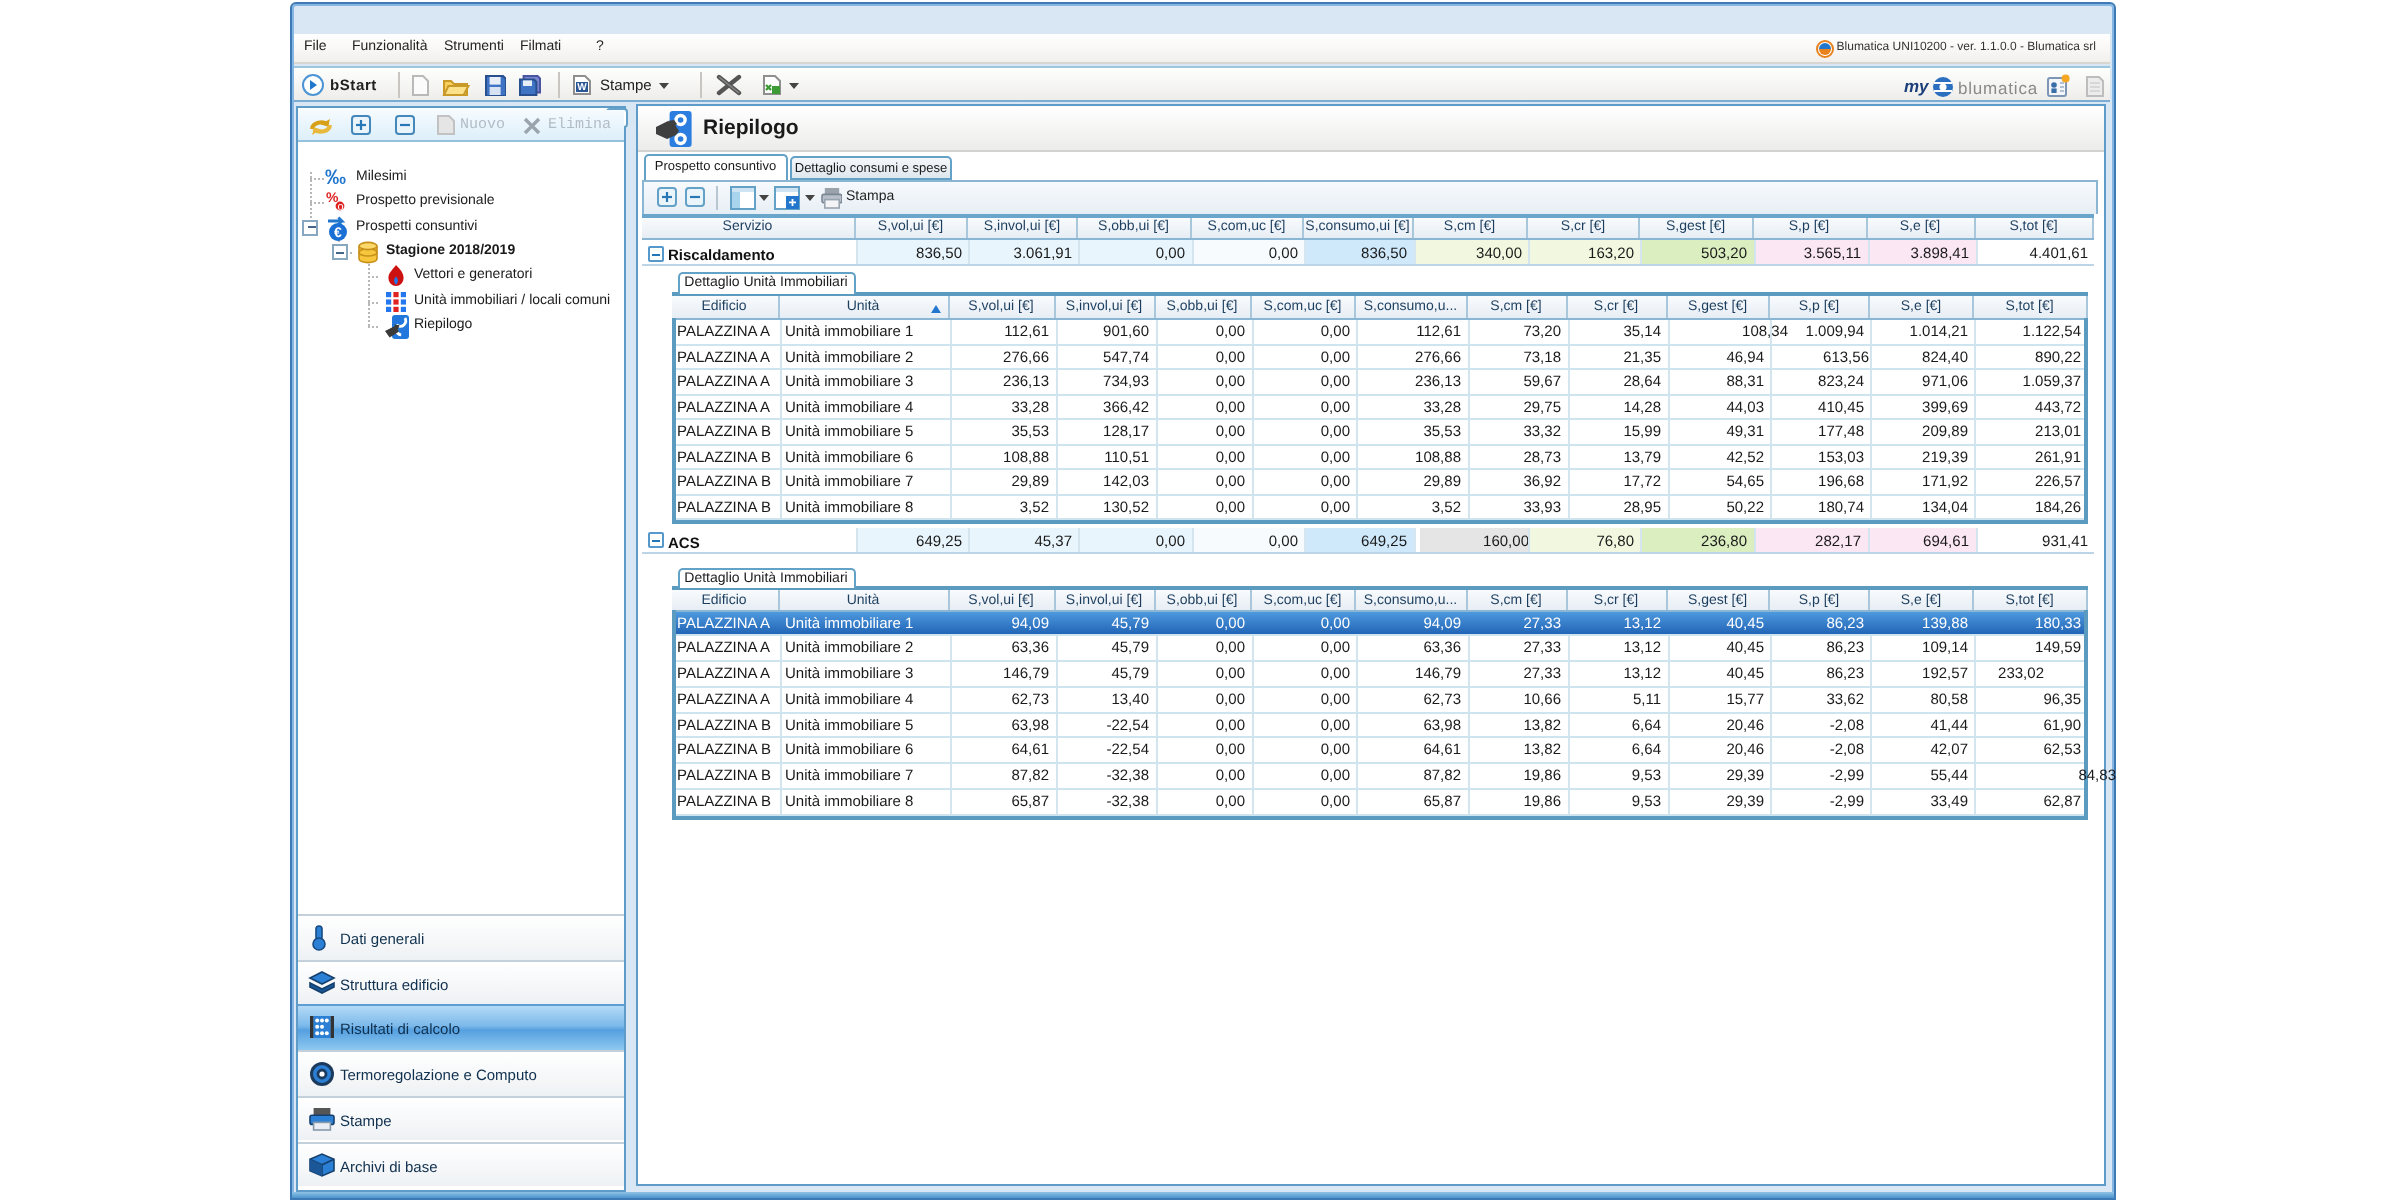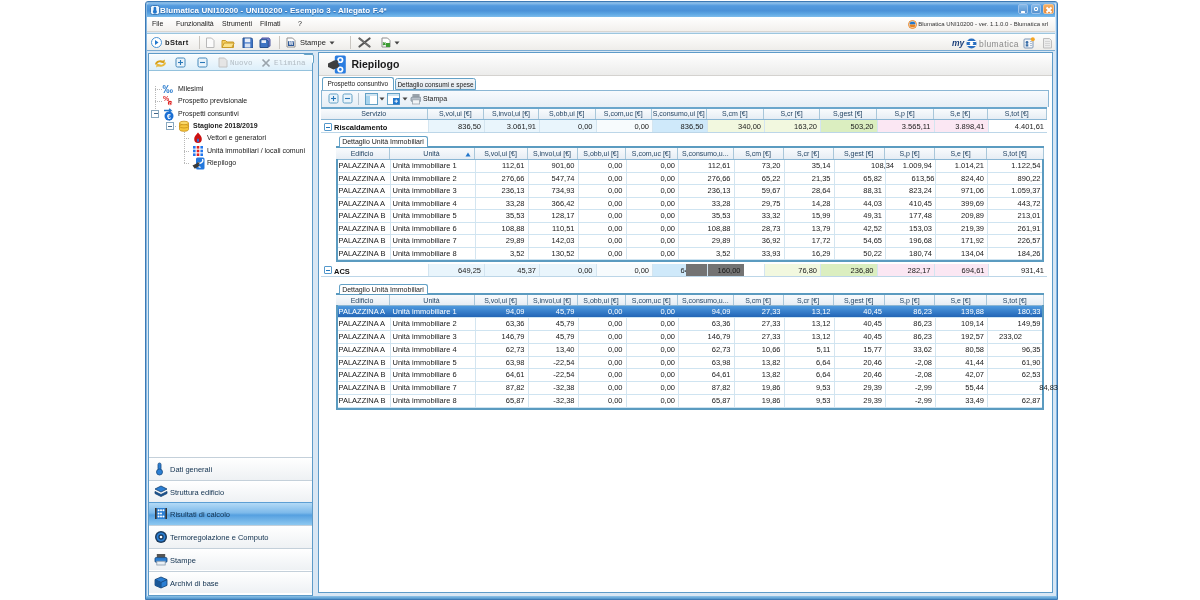--- a/index.html
+++ b/index.html
@@ -39,39 +39,20 @@
 #tb2{left:2.5px;top:37px;width:727.5px;height:17.5px;
  background:linear-gradient(#f7fafd 0%,#e6eef5 100%);border:1px solid #8ab6d4;border-bottom:0;}
 .num{text-align:right;padding-right:3px;}
 .hc{position:absolute;top:0;height:100%;border-right:1px solid #a9c7da;
  background:linear-gradient(#f9fbfd,#e6edf4);color:#1c3e5e;text-align:center;overflow:hidden;}
 .cell{position:absolute;top:0;height:100%;overflow:hidden;white-space:nowrap;}
 .gline{position:absolute;background:#d4e5f0;width:1px;top:0;height:100%;}
 </style></head><body>
 <div id="win">
 
-<div id="title" class="a">
-<svg class="a" style="left:3px;top:1.5px" width="10" height="10">
-        <rect x="0.5" y="0.5" width="9" height="9" rx="2" fill="#eef6fd" stroke="#3c7ab8"></rect>
-        <rect x="3.6" y="1.8" width="2.6" height="4.5" rx="1.3" fill="#2277cc"></rect>
-        <circle cx="4.9" cy="6.8" r="2" fill="#2277cc"></circle>
-      </svg>
-<span class="t">Blumatica UNI10200 - UNI10200 - Esempio 3 - Allegato F.4*</span>
-<div class="a" style="left:870.5px;top:0.5px;width:10.5px;height:10.5px;border-radius:2px;border:1px solid #9dc2ea;background:linear-gradient(#85b9e8,#5590cc);">
-<div class="a" style="left:2px;top:6px;width:4.5px;height:2px;background:#fff;border-radius:.5px"></div>
-</div>
-<div class="a" style="left:883.5px;top:0.5px;width:10.5px;height:10.5px;border-radius:2px;border:1px solid #9dc2ea;background:linear-gradient(#85b9e8,#5590cc);">
-<div class="a" style="left:2px;top:2px;width:4.8px;height:4.8px;border:1.4px solid #fff;border-radius:1px"></div>
-</div>
-<div class="a" style="left:896.3px;top:0.5px;width:10.5px;height:10.5px;border-radius:2px;border:1px solid #f3c493;background:linear-gradient(#f4b065,#e8883a);">
-<svg class="a" style="left:1px;top:1px" width="8" height="8">
-          <path d="M1.5 1.5 L6.5 6.5 M6.5 1.5 L1.5 6.5" stroke="#fff" stroke-width="2"></path>
-        </svg>
-</div>
-</div>
 <div id="menubar" class="a">
 <span class="mi" style="left:5px">File</span>
 <span class="mi" style="left:29px">Funzionalità</span>
 <span class="mi" style="left:75px">Strumenti</span>
 <span class="mi" style="left:113px">Filmati</span>
 <span class="mi" style="left:151px">?</span>
 <svg class="a" style="left:761px;top:3px" width="9" height="9">
         <circle cx="4.5" cy="4.5" r="4" fill="#fff" stroke="#e8821e"></circle>
         <path d="M1.5 4.5 a3 3 0 0 1 6 0" fill="#2277cc"></path>
         <path d="M7.5 4.5 a3 3 0 0 1 -6 0" fill="#e8821e"></path>
@@ -399,21 +380,21 @@
 <div class="a" style="left:2.5px;top:211.0px;width:726px;height:13px;border-bottom:1px solid #bcd6e8;font-size:7.5px;background:#fff">
 <div class="a" style="left:2.5px;top:2.5px;width:8px;height:8px;background:#fff;border:1px solid #5599cc;border-radius:1px">
           <div class="a" style="left:1.5px;top:3px;width:4px;height:1px;background:#2277bb"></div>
         </div>
 <span class="a" style="left:13px;top:3px;font-weight:bold;color:#111">ACS</span>
 <div class="cell num" style="left:106.5px;width:56.5px;background:#e9f5fc;line-height:13px;color:#1a1a1a">649,25</div>
 <div class="cell num" style="left:163px;width:55px;background:#e9f5fc;line-height:13px;color:#1a1a1a">45,37</div>
 <div class="cell num" style="left:218px;width:56.5px;background:#e9f5fc;line-height:13px;color:#1a1a1a">0,00</div>
 <div class="cell num" style="left:274.5px;width:56.5px;background:#f7fbfd;line-height:13px;color:#1a1a1a">0,00</div>
 <div class="cell num" style="left:331px;width:54.5px;background:#cfe9fa;line-height:13px;color:#1a1a1a">649,25</div>
-<div class="cell num" style="left:365px;width:57.5px;background:#737373;line-height:13px;color:#1a1a1a">160,00</div>
+<div class="cell num" style="left:389px;width:57.5px;background:#e5e5e5;line-height:13px;color:#1a1a1a">160,00</div>
 <div class="cell num" style="left:443px;width:56px;background:#f2f8df;line-height:13px;color:#1a1a1a">76,80</div>
 <div class="cell num" style="left:499px;width:56.5px;background:#dbeec0;line-height:13px;color:#1a1a1a">236,80</div>
 <div class="cell num" style="left:555.5px;width:57.0px;background:#fbe7f3;line-height:13px;color:#1a1a1a">282,17</div>
 <div class="cell num" style="left:612.5px;width:54.0px;background:#fbe7f3;line-height:13px;color:#1a1a1a">694,61</div>
 <div class="cell num" style="left:666.5px;width:59.5px;background:#ffffff;line-height:13px;color:#1a1a1a">931,41</div>
 <div class="gline" style="left:106.5px"></div>
 <div class="gline" style="left:163px"></div>
 <div class="gline" style="left:218px"></div>
 <div class="gline" style="left:274.5px"></div>
 <div class="gline" style="left:331px"></div>
@@ -471,23 +452,23 @@
 <div class="gline" style="left:649.5px"></div>
 </div>
 <div class="a" style="left:0;top:24.5px;width:704.0px;height:12.5px;background:#fff;border-bottom:1px solid #cfe4f1;font-size:7.5px;color:#1a1a1a">
 <div class="cell" style="left:-2.0px;width:54.0px;padding-left:3px;line-height:11.5px">PALAZZINA A</div>
 <div class="cell" style="left:52.0px;width:85.0px;padding-left:3px;line-height:11.5px">Unità immobiliare 2</div>
 <div class="cell num" style="left:137.0px;width:53.0px;line-height:11.5px">276,66</div>
 <div class="cell num" style="left:190.0px;width:50.0px;line-height:11.5px">547,74</div>
 <div class="cell num" style="left:240.0px;width:48.0px;line-height:11.5px">0,00</div>
 <div class="cell num" style="left:288.0px;width:52.5px;line-height:11.5px">0,00</div>
 <div class="cell num" style="left:340.5px;width:55.5px;line-height:11.5px">276,66</div>
-<div class="cell num" style="left:396.0px;width:50.0px;line-height:11.5px">65,22</div>
+<div class="cell num" style="left:396.0px;width:50.0px;line-height:11.5px">73,18</div>
 <div class="cell num" style="left:446.0px;width:50.0px;line-height:11.5px">21,35</div>
-<div class="cell num" style="left:496.0px;width:51.5px;line-height:11.5px">65,82</div>
+<div class="cell num" style="left:496.0px;width:51.5px;line-height:11.5px">46,94</div>
 <div class="cell num" style="left:550px;width:50px;line-height:11.5px">613,56</div>
 <div class="cell num" style="left:597.5px;width:52px;line-height:11.5px">824,40</div>
 <div class="cell num" style="left:649.5px;width:56.5px;line-height:11.5px">890,22</div>
 <div class="gline" style="left:52.0px"></div>
 <div class="gline" style="left:137.0px"></div>
 <div class="gline" style="left:190.0px"></div>
 <div class="gline" style="left:240.0px"></div>
 <div class="gline" style="left:288.0px"></div>
 <div class="gline" style="left:340.5px"></div>
 <div class="gline" style="left:396.0px"></div>
@@ -634,21 +615,21 @@
 </div>
 <div class="a" style="left:0;top:99.5px;width:704.0px;height:12.5px;background:#fff;border-bottom:1px solid #cfe4f1;font-size:7.5px;color:#1a1a1a">
 <div class="cell" style="left:-2.0px;width:54.0px;padding-left:3px;line-height:11.5px">PALAZZINA B</div>
 <div class="cell" style="left:52.0px;width:85.0px;padding-left:3px;line-height:11.5px">Unità immobiliare 8</div>
 <div class="cell num" style="left:137.0px;width:53.0px;line-height:11.5px">3,52</div>
 <div class="cell num" style="left:190.0px;width:50.0px;line-height:11.5px">130,52</div>
 <div class="cell num" style="left:240.0px;width:48.0px;line-height:11.5px">0,00</div>
 <div class="cell num" style="left:288.0px;width:52.5px;line-height:11.5px">0,00</div>
 <div class="cell num" style="left:340.5px;width:55.5px;line-height:11.5px">3,52</div>
 <div class="cell num" style="left:396.0px;width:50.0px;line-height:11.5px">33,93</div>
-<div class="cell num" style="left:446.0px;width:50.0px;line-height:11.5px">16,29</div>
+<div class="cell num" style="left:446.0px;width:50.0px;line-height:11.5px">28,95</div>
 <div class="cell num" style="left:496.0px;width:51.5px;line-height:11.5px">50,22</div>
 <div class="cell num" style="left:547.5px;width:50px;line-height:11.5px">180,74</div>
 <div class="cell num" style="left:597.5px;width:52px;line-height:11.5px">134,04</div>
 <div class="cell num" style="left:649.5px;width:56.5px;line-height:11.5px">184,26</div>
 <div class="gline" style="left:52.0px"></div>
 <div class="gline" style="left:137.0px"></div>
 <div class="gline" style="left:190.0px"></div>
 <div class="gline" style="left:240.0px"></div>
 <div class="gline" style="left:288.0px"></div>
 <div class="gline" style="left:340.5px"></div>

